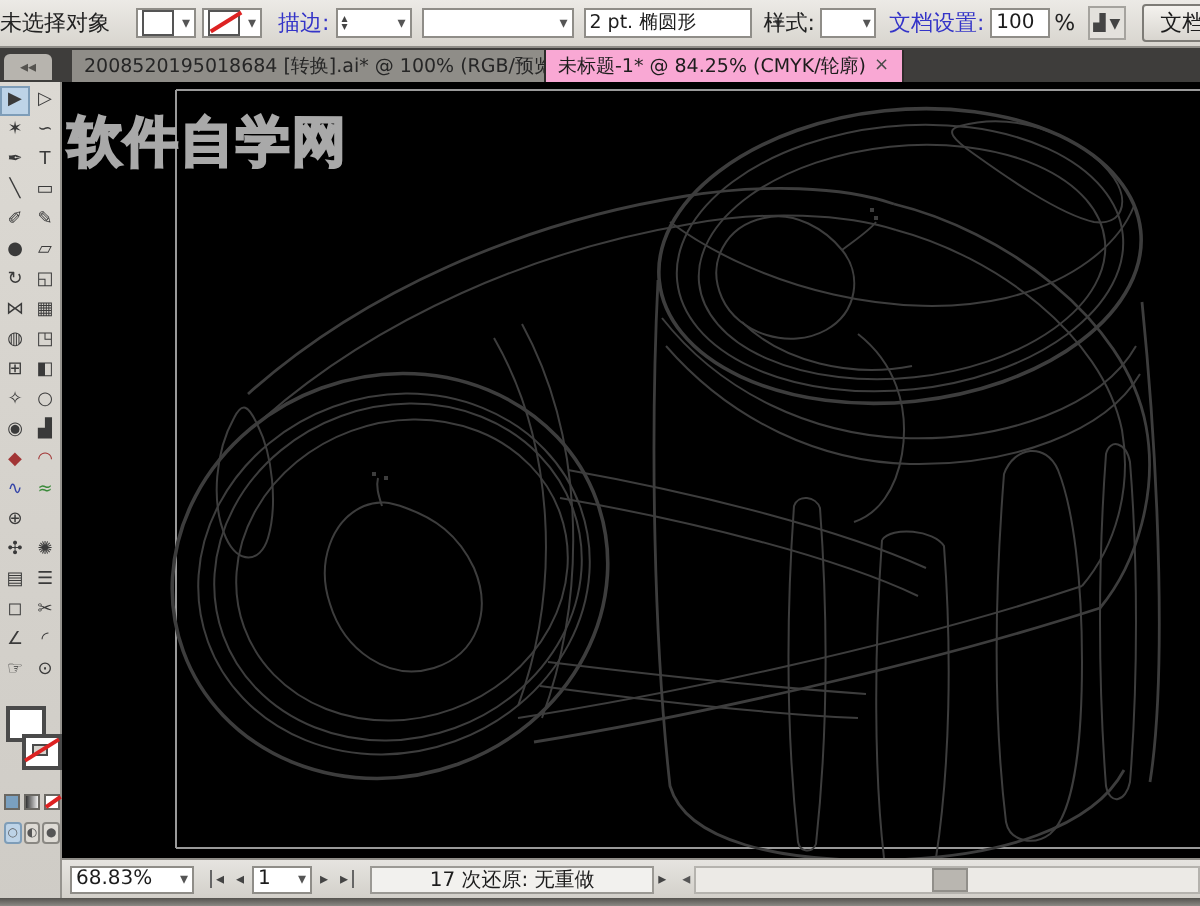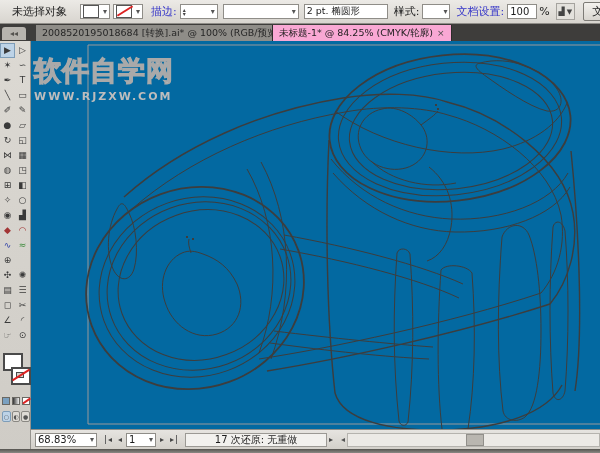--- a/index.html
+++ b/index.html
@@ -81,21 +81,21 @@
   .mini{width:8px;height:8px;border:1px solid #6a6863;box-sizing:border-box;position:relative;background:#fff;}
   .mini.color{background:#7aa0c0;}
   .mini.grad{background:linear-gradient(90deg,#333,#eee);}
   .mini.none::after{content:"";position:absolute;left:-1px;top:2px;width:9px;height:1.5px;background:#d22;transform:rotate(-35deg);}
   .mode-row{display:flex;gap:1px;padding:6px 0 0 2px;}
   .mode{width:9px;height:9px;border:1px solid #8a8883;border-radius:2px;background:#dedbd5;font-size:6px;line-height:9px;text-align:center;color:#555;}
   .mode.on{background:#bdd3e7;border-color:#7e9db8;}
   
   .canvas{
     position:absolute;left:31px;top:41px;width:569px;height:388px;
-    background:#0369a1;overflow:hidden;
+    background:#000000;overflow:hidden;
   }
   .watermark{position:absolute;left:3px;top:12px;z-index:5;pointer-events:none;}
   .wm1{
     font-size:27px;font-weight:bold;letter-spacing:1px;
     color:rgba(255,255,255,.9);-webkit-text-stroke:1.2px #a9a9a9;
     font-family:"DejaVu Sans",sans-serif;
   }
   .wm2{
     font-size:11px;font-weight:bold;letter-spacing:2px;color:#bdbdbd;margin-top:1px;
   }
@@ -119,21 +119,21 @@
   .hscroll{display:flex;align-items:center;margin-left:8px;flex:1;height:14px;}
   .hscroll .larr{font-size:8px;color:#555;margin-right:2px;}
   .track{flex:1;height:12px;background:#eceae6;border:1px solid #b5b3ae;position:relative;}
   .thumb{position:absolute;left:118px;top:0;width:16px;height:10px;background:#b9b6b0;border:1px solid #918f8a;}
   .window-edge{position:absolute;left:0;top:449px;width:600px;height:4px;background:linear-gradient(#55534f,#8b8984);}
 </style>
 </head>
 <body>
 
 <div class="control-bar">
-  <span class="cb-item cb-label" style="margin-left:12px;width:62px;">未选择对象</span>
+  <span class="cb-item cb-label" style="margin-left:0;width:62px;">未选择对象</span>
 
   <div class="cb-item combo" style="width:30px;margin-left:6px;">
     <span class="swatch"></span>
     <span class="arrow">▾</span>
   </div>
 
   <div class="cb-item combo" style="width:30px;margin-left:3px;">
     <span class="swatch none"></span>
     <span class="arrow">▾</span>
   </div>
@@ -247,21 +247,20 @@
   <div class="mode-row">
     <div class="mode on">○</div>
     <div class="mode">◐</div>
     <div class="mode">●</div>
   </div>
 </div>
 
 <div class="canvas">
   <div class="watermark">
     <div class="wm1">软件自学网</div>
-    <div class="wm2">WWW.RJZXW.COM</div>
   </div>
 
   <svg class="art" width="569" height="388" viewBox="0 0 569 388">
 
     <g stroke="#9a9a9a" stroke-width="1" fill="none">
       <path d="M57,4 H569"></path>
       <path d="M57,4 V383"></path>
       <path d="M57,383 H569"></path>
     </g>
 

